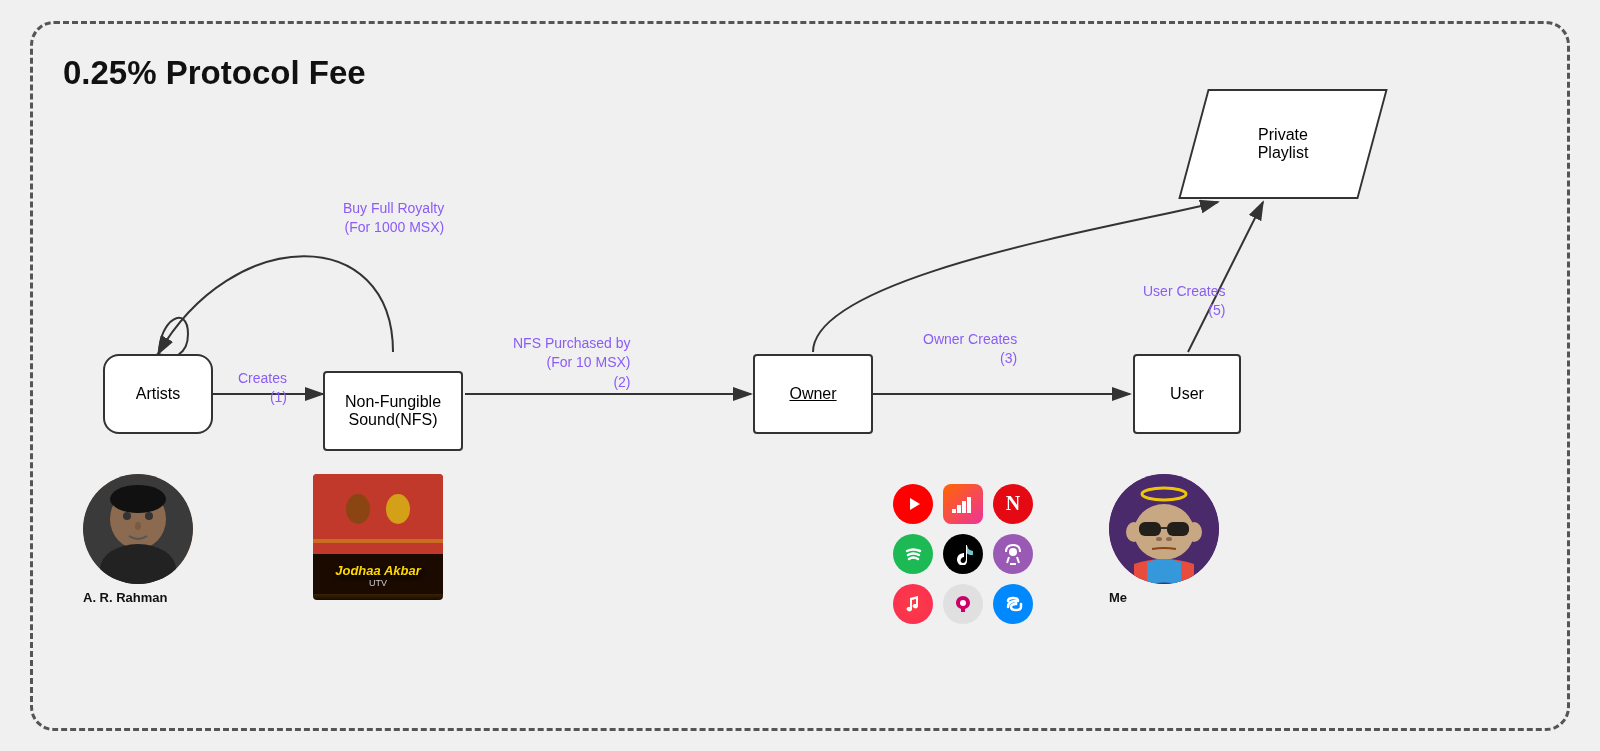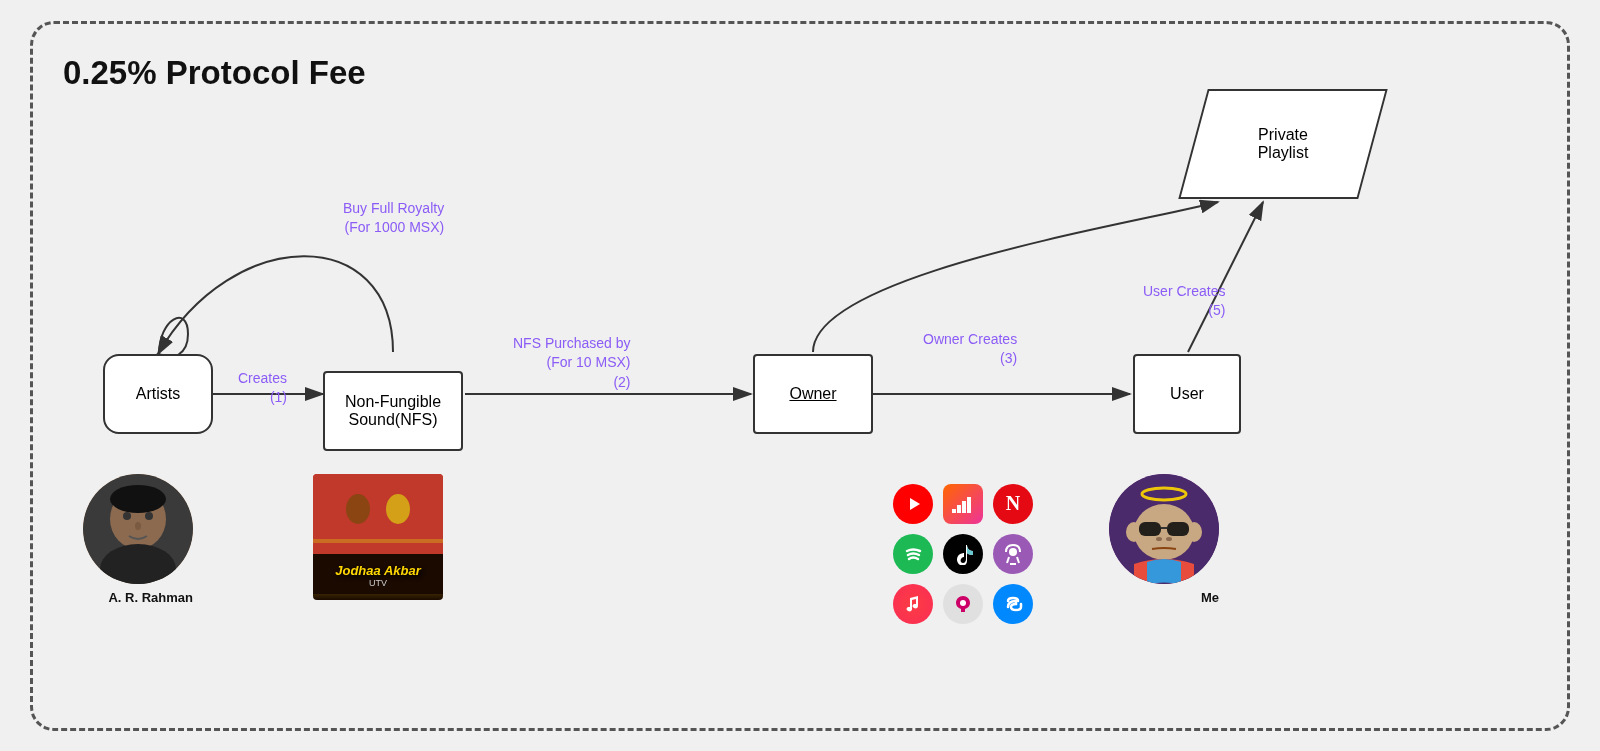--- a/index.html
+++ b/index.html
@@ -143,21 +143,21 @@
       font-size: 18px;
       font-weight: bold;
       color: white;
     }
 
     
     .person-img {
       position: absolute;
       display: flex;
       flex-direction: column;
-      align-items: flex-end;
+      align-items: flex-start;
     }
     .person-name {
       font-size: 13px;
       font-weight: bold;
       margin-top: 6px;
       color: #111;
     }
 
     
     .ar-rahman-avatar {

